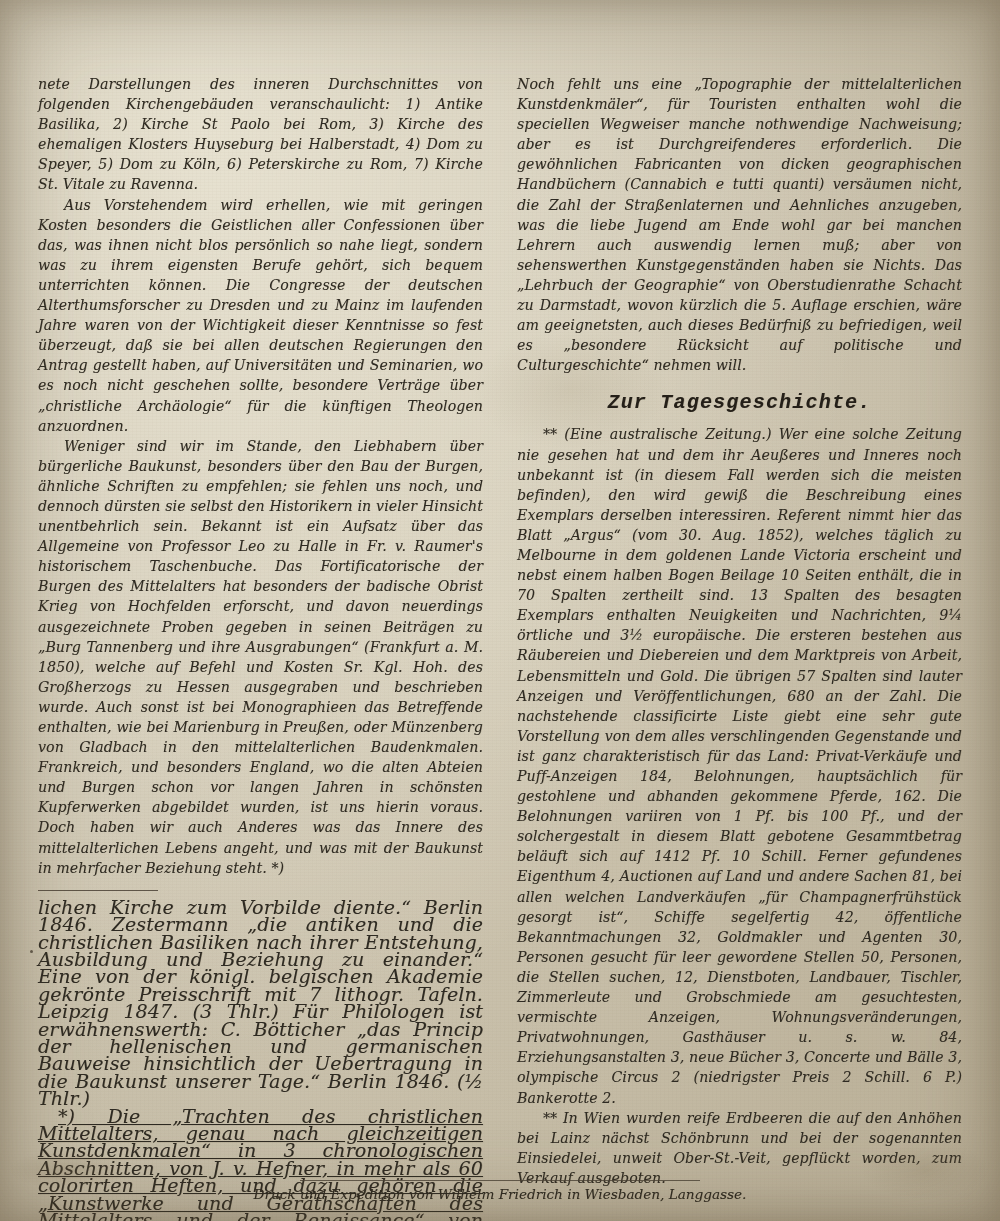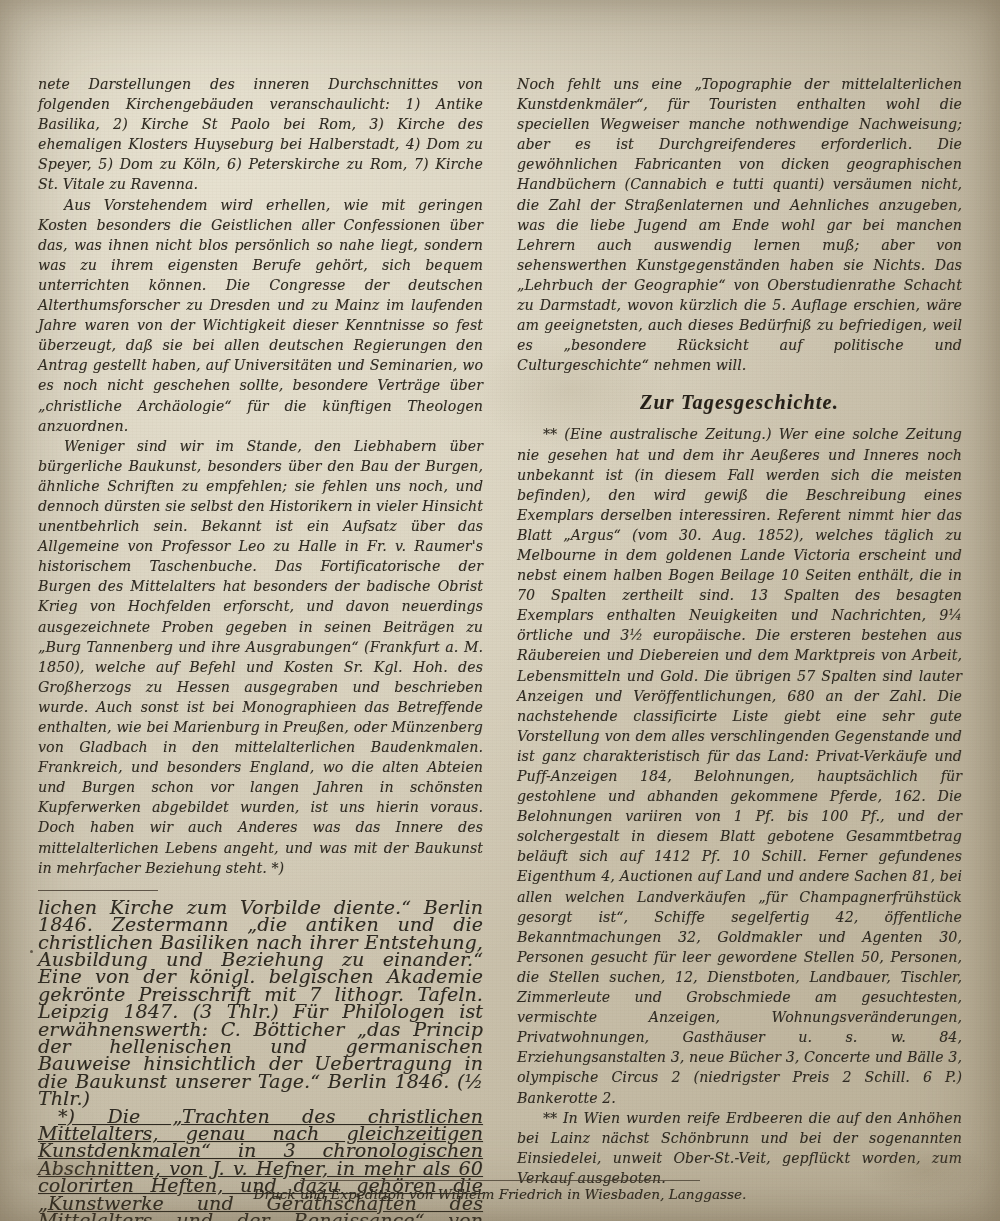--- a/index.html
+++ b/index.html
@@ -68,21 +68,21 @@
     letter-spacing: 0.1px;
     font-style: italic;
     text-shadow: 0.4px 0.3px 0 rgba(60,50,30,0.28);
   }
   p.bodytext.indent { text-indent: 26px; }
   p.bodytext.noindent { text-indent: 0; }
 
   .col-left p.bodytext { }
 
   .section-title {
-    font-family: Liberation Serif, serif;
+    font-family: Liberation Mono, monospace;
     font-style: italic;
     font-weight: bold;
     font-size: 20px;
     text-align: center;
     color: #241f18;
     margin: 16px 0 10px 0;
     letter-spacing: 1.2px;
     text-shadow: 0.5px 0.4px 0 rgba(60,50,30,0.3);
   }
 

